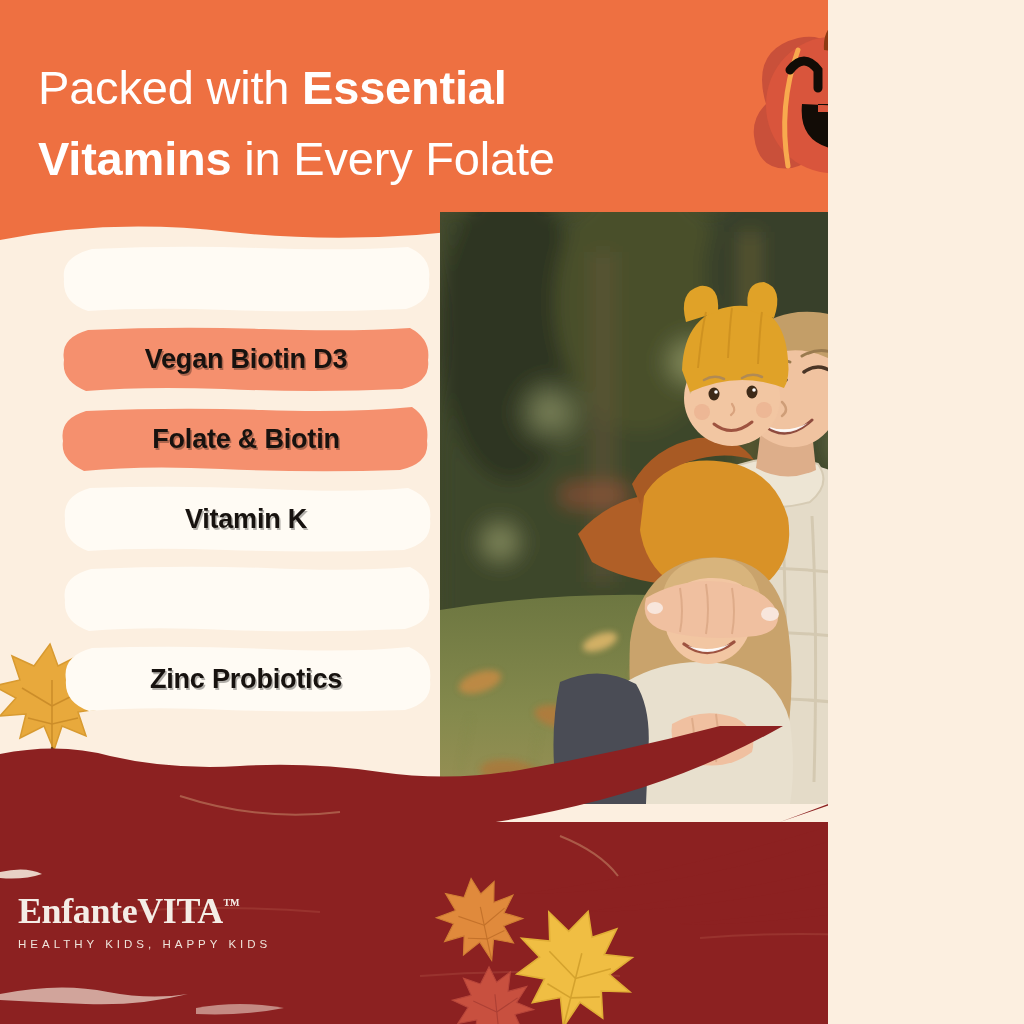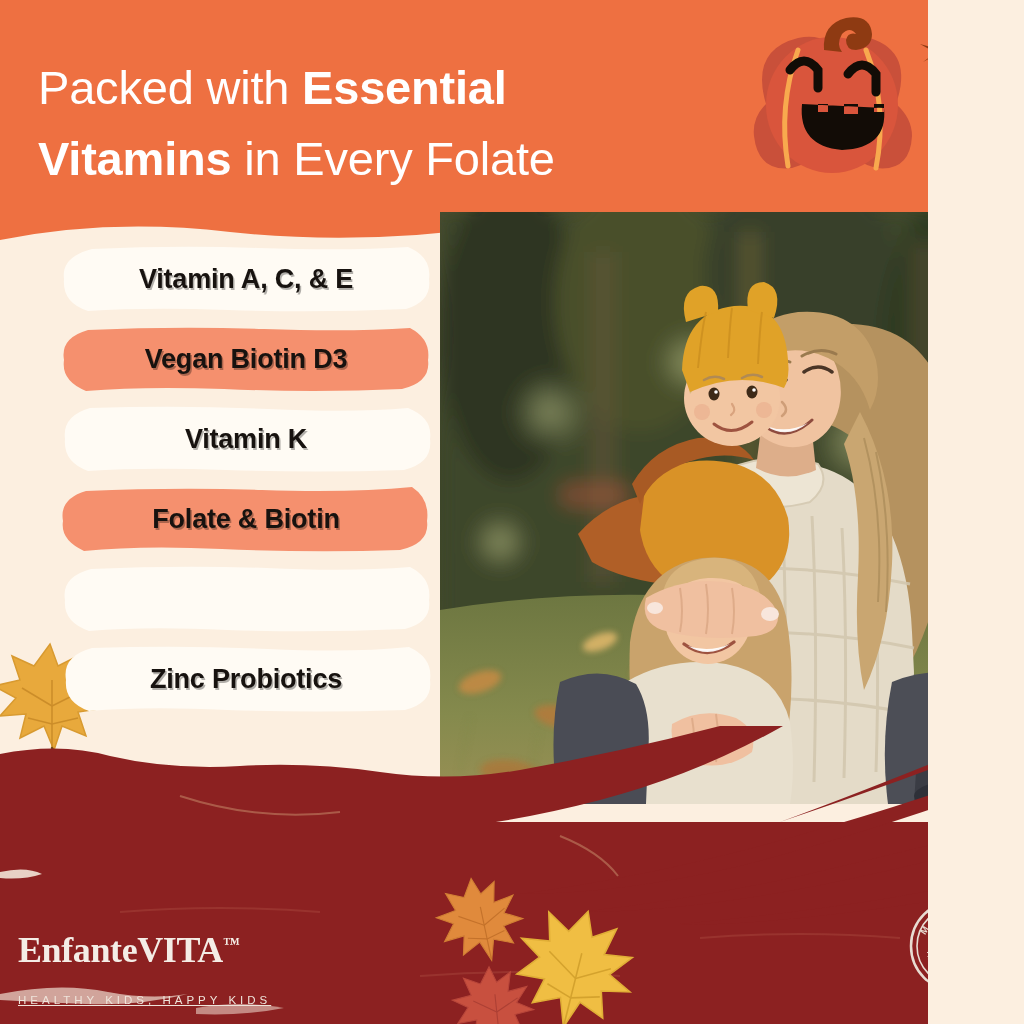--- a/index.html
+++ b/index.html
@@ -8,21 +8,21 @@
   html, body {
     width: 1024px;
     height: 1024px;
     overflow: hidden;
     background: #FCEFE0;
     font-family: "Liberation Sans", sans-serif;
   }
 
   #poster {
     position: relative;
-    width: 928px;
+    width: 828px;
     height: 1024px;
     overflow: hidden;
     background: #FCEFE0;
   }
 
   
   .header-band {
     position: absolute;
     left: 0; top: 0;
     width: 1024px;
@@ -126,46 +126,45 @@
     height: 298px;
     z-index: 8;
     overflow: hidden;
   }
   .footer-band > svg { display: block; width: 1024px; height: 298px; }
 
   
   .logo-block {
     position: absolute;
     left: 18px;
-    top: 932px;
+    top: 893px;
     z-index: 12;
     color: #F4EDE6;
   }
   .logo-mark {
     font-family: "Liberation Serif", serif;
     font-size: 36px;
     font-weight: 700;
     line-height: 1;
     letter-spacing: -0.4px;
     white-space: nowrap;
   }
   .logo-mark .tm {
     font-size: 17px;
     vertical-align: super;
     letter-spacing: 0;
   }
   .logo-tag {
-    margin-top: 26px;
+    margin-top: 9px;
     font-family: "Liberation Sans", sans-serif;
     font-size: 11.5px;
     font-weight: 400;
     letter-spacing: 4.0px;
     white-space: nowrap;
     color: #EFE4DB;
-    text-decoration: underline;
   }
 
   
   .usa-badge {
     position: absolute;
     left: 908px;
     top: 898px;
     width: 96px;
     height: 96px;
     z-index: 12;
@@ -467,45 +466,44 @@
     </svg>
   </div>
 
   <div class="pill-list">
 
     <div class="pill">
       <svg class="pill-bg" viewBox="0 0 376 68" preserveAspectRatio="none" xmlns="http://www.w3.org/2000/svg" aria-hidden="true">
         <path d="M34 4 Q 120 0 200 3 Q 290 6 350 2 Q 374 12 371 34 Q 374 56 348 64
                  Q 260 68 170 65 Q 90 62 30 66 Q 4 58 6 34 Q 3 12 34 4 Z" fill="#FFFBF4"></path>
       </svg>
-      <span class="pill-label">Vitamin A, C, &amp; E</span>
     </div>
 
     <div class="pill">
       <svg class="pill-bg" viewBox="0 0 376 68" preserveAspectRatio="none" xmlns="http://www.w3.org/2000/svg" aria-hidden="true">
         <path d="M30 5 Q 118 1 206 4 Q 292 7 352 3 Q 373 14 370 35 Q 373 57 344 64
                  Q 256 68 166 64 Q 86 61 28 66 Q 3 56 6 35 Q 2 13 30 5 Z" fill="#F5906E"></path>
       </svg>
       <span class="pill-label">Vegan Biotin D3</span>
     </div>
 
     <div class="pill">
       <svg class="pill-bg" viewBox="0 0 376 68" preserveAspectRatio="none" xmlns="http://www.w3.org/2000/svg" aria-hidden="true">
+        <path d="M28 6 Q 120 2 204 5 Q 294 8 354 2 Q 372 14 369 36 Q 372 58 342 65
+                 Q 254 68 164 64 Q 84 60 26 66 Q 2 55 5 36 Q 1 14 28 6 Z" fill="#F5906E"></path>
+      </svg>
+      <span class="pill-label">Folate &amp; Biotin</span>
+    </div>
+
+    <div class="pill">
+      <svg class="pill-bg" viewBox="0 0 376 68" preserveAspectRatio="none" xmlns="http://www.w3.org/2000/svg" aria-hidden="true">
         <path d="M32 3 Q 124 0 210 4 Q 296 8 350 3 Q 375 13 372 34 Q 375 58 346 65
                  Q 258 68 168 65 Q 88 62 30 66 Q 5 57 7 34 Q 4 11 32 3 Z" fill="#FFFBF4"></path>
       </svg>
       <span class="pill-label">Vitamin K</span>
-    </div>
-
-    <div class="pill">
-      <svg class="pill-bg" viewBox="0 0 376 68" preserveAspectRatio="none" xmlns="http://www.w3.org/2000/svg" aria-hidden="true">
-        <path d="M28 6 Q 120 2 204 5 Q 294 8 354 2 Q 372 14 369 36 Q 372 58 342 65
-                 Q 254 68 164 64 Q 84 60 26 66 Q 2 55 5 36 Q 1 14 28 6 Z" fill="#F5906E"></path>
-      </svg>
-      <span class="pill-label">Folate &amp; Biotin</span>
     </div>
 
     <div class="pill">
       <svg class="pill-bg" viewBox="0 0 376 68" preserveAspectRatio="none" xmlns="http://www.w3.org/2000/svg" aria-hidden="true">
         <path d="M33 4 Q 122 0 208 3 Q 292 7 352 2 Q 374 13 371 35 Q 374 57 347 64
                  Q 259 68 169 65 Q 89 61 31 66 Q 5 57 7 35 Q 3 12 33 4 Z" fill="#FFFBF4"></path>
       </svg>
     </div>
 
 

